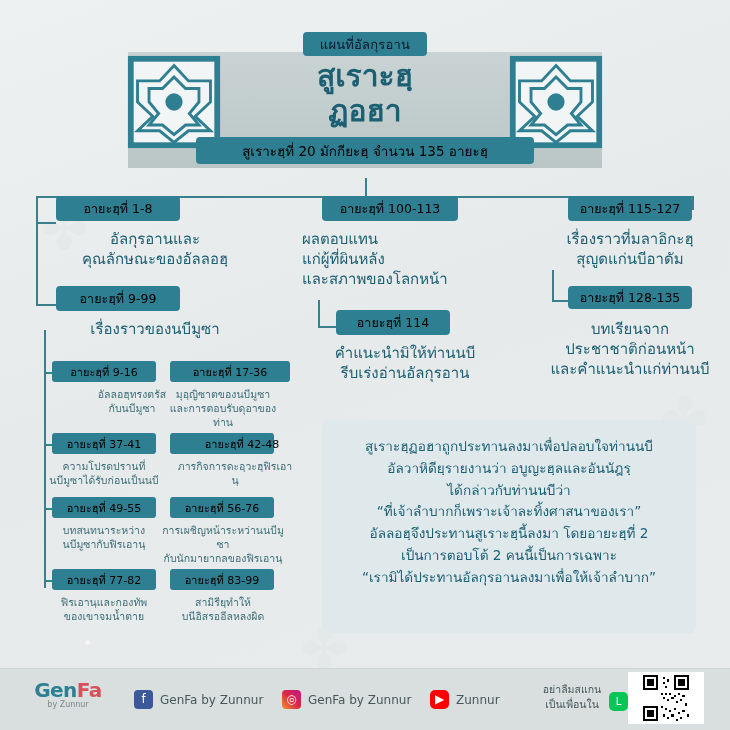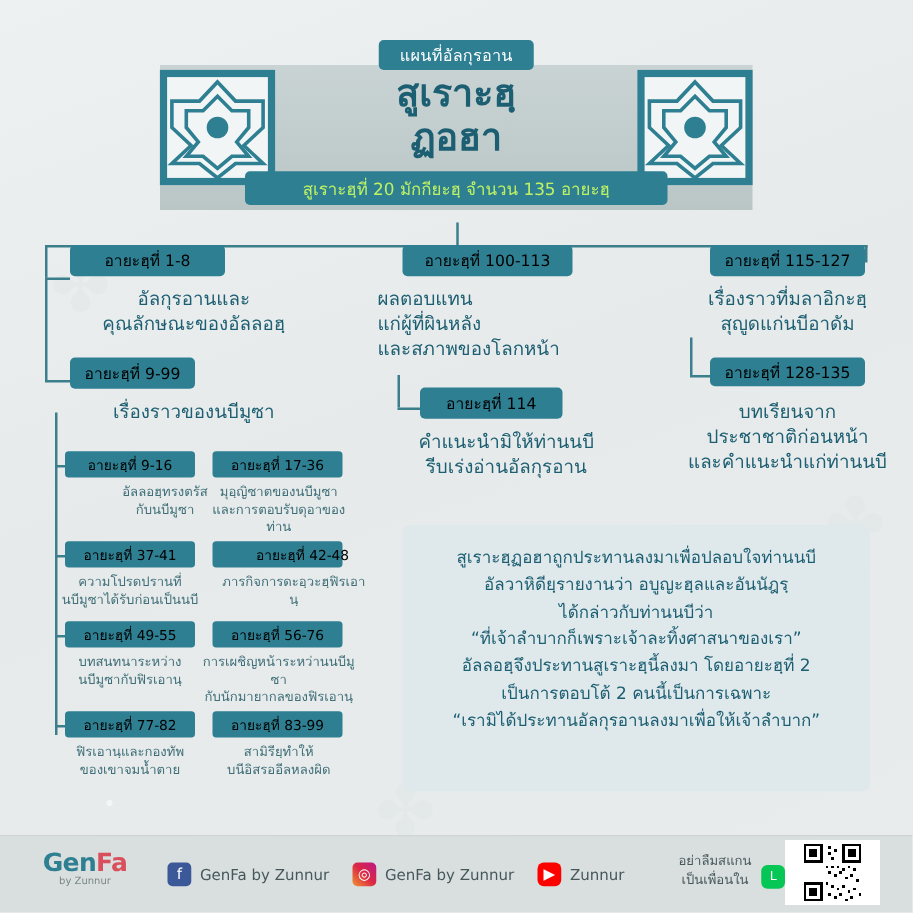--- a/index.html
+++ b/index.html
@@ -26,31 +26,31 @@
   
   .header {
     position:absolute; left:0; top:0; width:730px; height:178px;
   }
   .hdr-band {
     position:absolute; left:128px; top:52px; width:474px; height:116px;
     background:linear-gradient(180deg,#c9d3d3 0%,#bac6c6 100%);
   }
   .hdr-label {
     position:absolute; left:303px; top:32px; width:124px; height:24px;
-    background:#2e7f92; color:#ffffff; border-radius:4px;
+    background:#2e7f92; color:#0f172a; border-radius:4px;
     font-size:13px; display:flex; align-items:center; justify-content:center;
     letter-spacing:.2px;
   }
   .hdr-title {
     position:absolute; left:185px; top:58px; width:360px;
     text-align:center; color:#1d5f72; font-size:30px; font-weight:bold; line-height:1.18;
   }
   .hdr-sub {
     position:absolute; left:196px; top:137px; width:338px; height:27px;
-    background:#2e7f92; color:#bef264; border-radius:4px;
+    background:#2e7f92; color:#000000; border-radius:4px;
     font-size:13.5px; display:flex; align-items:center; justify-content:center;
   }
   .star { position:absolute; width:96px; height:96px; top:54px; }
   .star.left { left:126px; }
   .star.right { left:508px; }
 
   
   .line { position:absolute; background:#3c7f8c; }
 
   
@@ -166,29 +166,29 @@
 
   <div class="line" style="left:552px;top:270px;width:2px;height:30px;"></div>
   <div class="line" style="left:552px;top:300px;width:16px;height:2px;"></div>
 
   <div class="pill" style="left:56px;top:196px;width:124px;height:25px;">อายะฮฺที่ 1-8</div>
   <div class="desc" style="left:40px;top:230px;width:230px;">
     <div>อัลกุรอานและ</div>
       <div>คุณลักษณะของอัลลอฮฺ</div>
   </div>
 
-  <div class="pill" style="left:56px;top:286px;width:100px;height:25px;">อายะฮฺที่ 9-99</div>
+  <div class="pill" style="left:56px;top:286px;width:124px;height:25px;">อายะฮฺที่ 9-99</div>
   <div class="desc" style="left:40px;top:320px;width:230px;">เรื่องราวของนบีมูซา</div>
 
   <div class="pill sm" style="left:52px;top:361px;width:104px;height:21px;">อายะฮฺที่ 9-16</div>
   <div class="desc sm" style="left:46px;top:387px;width:116px;margin-left:28px;">
     <div>อัลลอฮฺทรงตรัส</div>
       <div>กับนบีมูซา</div>
   </div>
-  <div class="pill sm" style="left:170px;top:361px;width:104px;height:21px;">อายะฮฺที่ 17-36</div>
+  <div class="pill sm" style="left:170px;top:361px;width:120px;height:21px;">อายะฮฺที่ 17-36</div>
   <div class="desc sm" style="left:164px;top:387px;width:118px;">
     <div>มุอฺญิซาตของนบีมูซา</div>
       <div>และการตอบรับดุอาของท่าน</div>
   </div>
 
   <div class="pill sm" style="left:52px;top:433px;width:104px;height:21px;">อายะฮฺที่ 37-41</div>
   <div class="desc sm" style="left:44px;top:459px;width:120px;">
     <div>ความโปรดปรานที่</div>
       <div>นบีมูซาได้รับก่อนเป็นนบี</div>
   </div>

